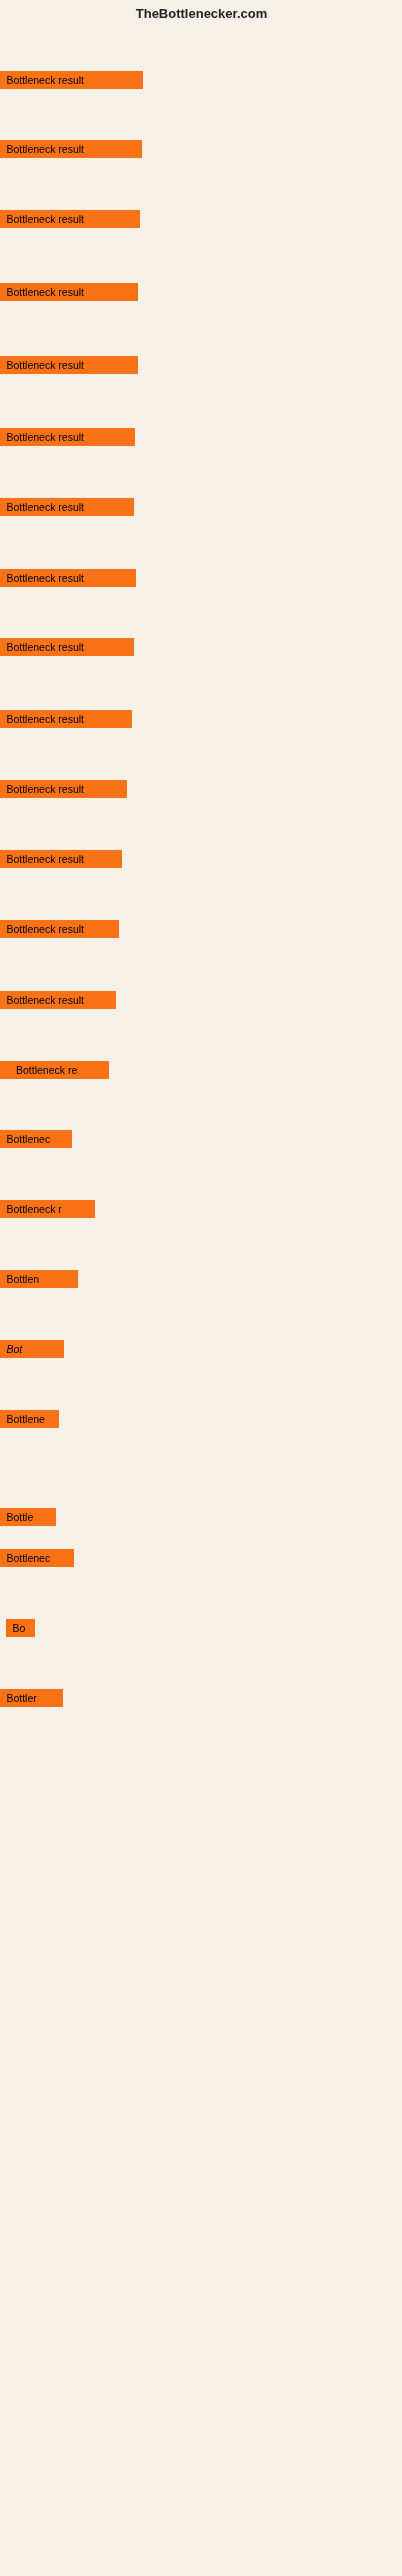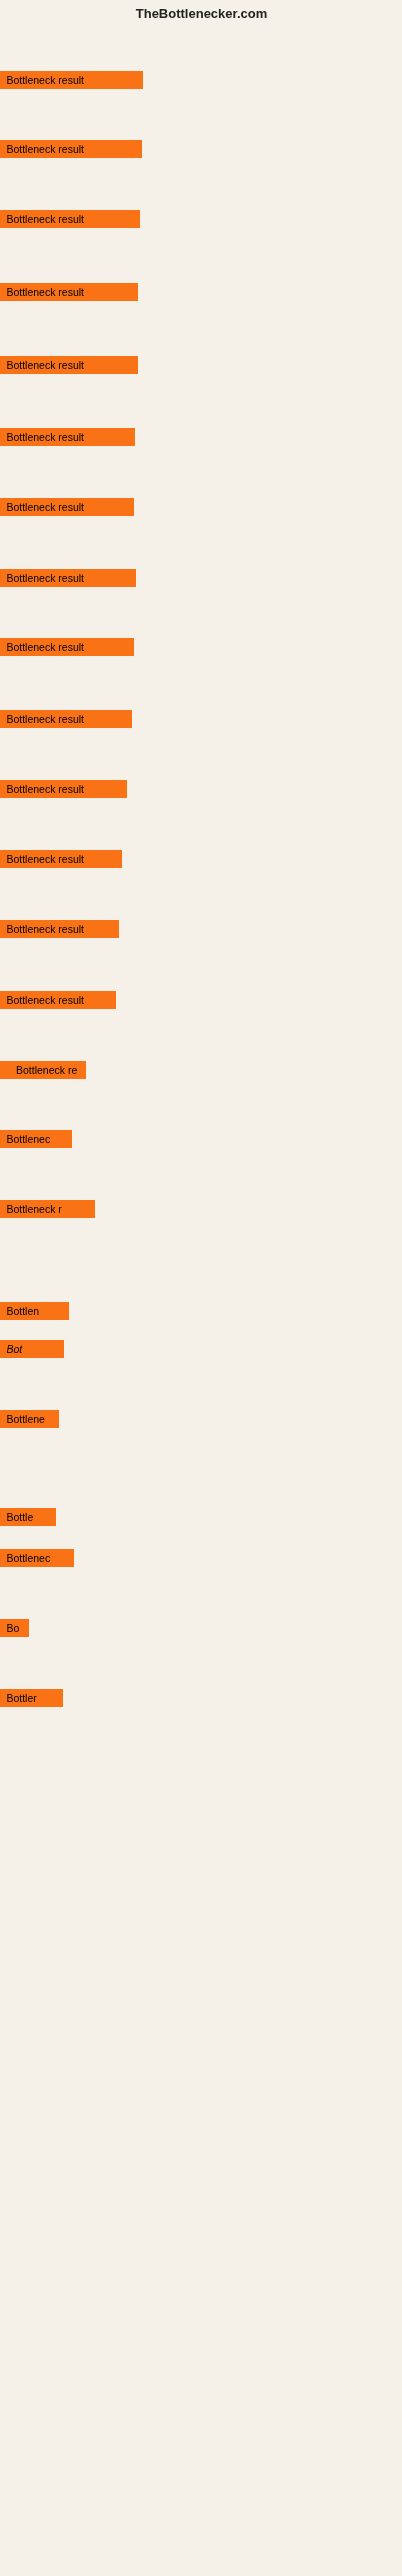--- a/index.html
+++ b/index.html
@@ -53,24 +53,24 @@
     <div class="row" style="top: 331px; left: 0px;"><div class="bottleneck-bar" style="width: 138px;">Bottleneck result</div></div>
     <div class="row" style="top: 403px; left: 0px;"><div class="bottleneck-bar" style="width: 135px;">Bottleneck result</div></div>
     <div class="row" style="top: 473px; left: 0px;"><div class="bottleneck-bar" style="width: 134px;">Bottleneck result</div></div>
     <div class="row" style="top: 544px; left: 0px;"><div class="bottleneck-bar" style="width: 136px;">Bottleneck result</div></div>
     <div class="row" style="top: 613px; left: 0px;"><div class="bottleneck-bar" style="width: 134px;">Bottleneck result</div></div>
     <div class="row" style="top: 685px; left: 0px;"><div class="bottleneck-bar" style="width: 132px;">Bottleneck result</div></div>
     <div class="row" style="top: 755px; left: 0px;"><div class="bottleneck-bar" style="width: 127px;">Bottleneck result</div></div>
     <div class="row" style="top: 825px; left: 0px;"><div class="bottleneck-bar" style="width: 122px;">Bottleneck result</div></div>
     <div class="row" style="top: 895px; left: 0px;"><div class="bottleneck-bar" style="width: 119px;">Bottleneck result</div></div>
     <div class="row" style="top: 966px; left: 0px;"><div class="bottleneck-bar" style="width: 116px;">Bottleneck result</div></div>
-    <div class="row" style="top: 1036px; left: 0px;"><div class="bottleneck-bar" style="width: 86px; padding-left: 16px;">Bottleneck re</div></div>
+    <div class="row" style="top: 1036px; left: 0px;"><div class="bottleneck-bar" style="width: 109px; padding-left: 16px;">Bottleneck re</div></div>
     <div class="row" style="top: 1105px; left: 0px;"><div class="bottleneck-bar" style="width: 72px;">Bottlenec</div></div>
     <div class="row" style="top: 1175px; left: 0px;"><div class="bottleneck-bar" style="width: 95px;">Bottleneck r</div></div>
-    <div class="row" style="top: 1245px; left: 0px;"><div class="bottleneck-bar" style="width: 69px; margin-top: 32px;">Bottlen</div></div>
+    <div class="row" style="top: 1245px; left: 0px;"><div class="bottleneck-bar" style="width: 78px;">Bottlen</div></div>
     <div class="row" style="top: 1315px; left: 0px;"><div class="bottleneck-bar" style="width: 64px; font-style: italic;">Bot</div></div>
     <div class="row" style="top: 1385px; left: 0px;"><div class="bottleneck-bar" style="width: 59px;">Bottlene</div></div>
     <div class="row" style="top: 1455px; left: 0px; margin-top: 28px;"><div class="bottleneck-bar" style="width: 56px;">Bottle</div></div>
     <div class="row" style="top: 1524px; left: 0px;"><div class="bottleneck-bar" style="width: 74px;">Bottlenec</div></div>
-    <div class="row" style="top: 1594px; left: 0px;"><div class="bottleneck-bar" style="width: 29px;">Bo</div></div>
+    <div class="row" style="top: 1594px; left: 6px;"><div class="bottleneck-bar" style="width: 29px;">Bo</div></div>
     <div class="row" style="top: 1664px; left: 0px;"><div class="bottleneck-bar" style="width: 63px;">Bottler</div></div>
   </div>
 
 
 </body></html>

